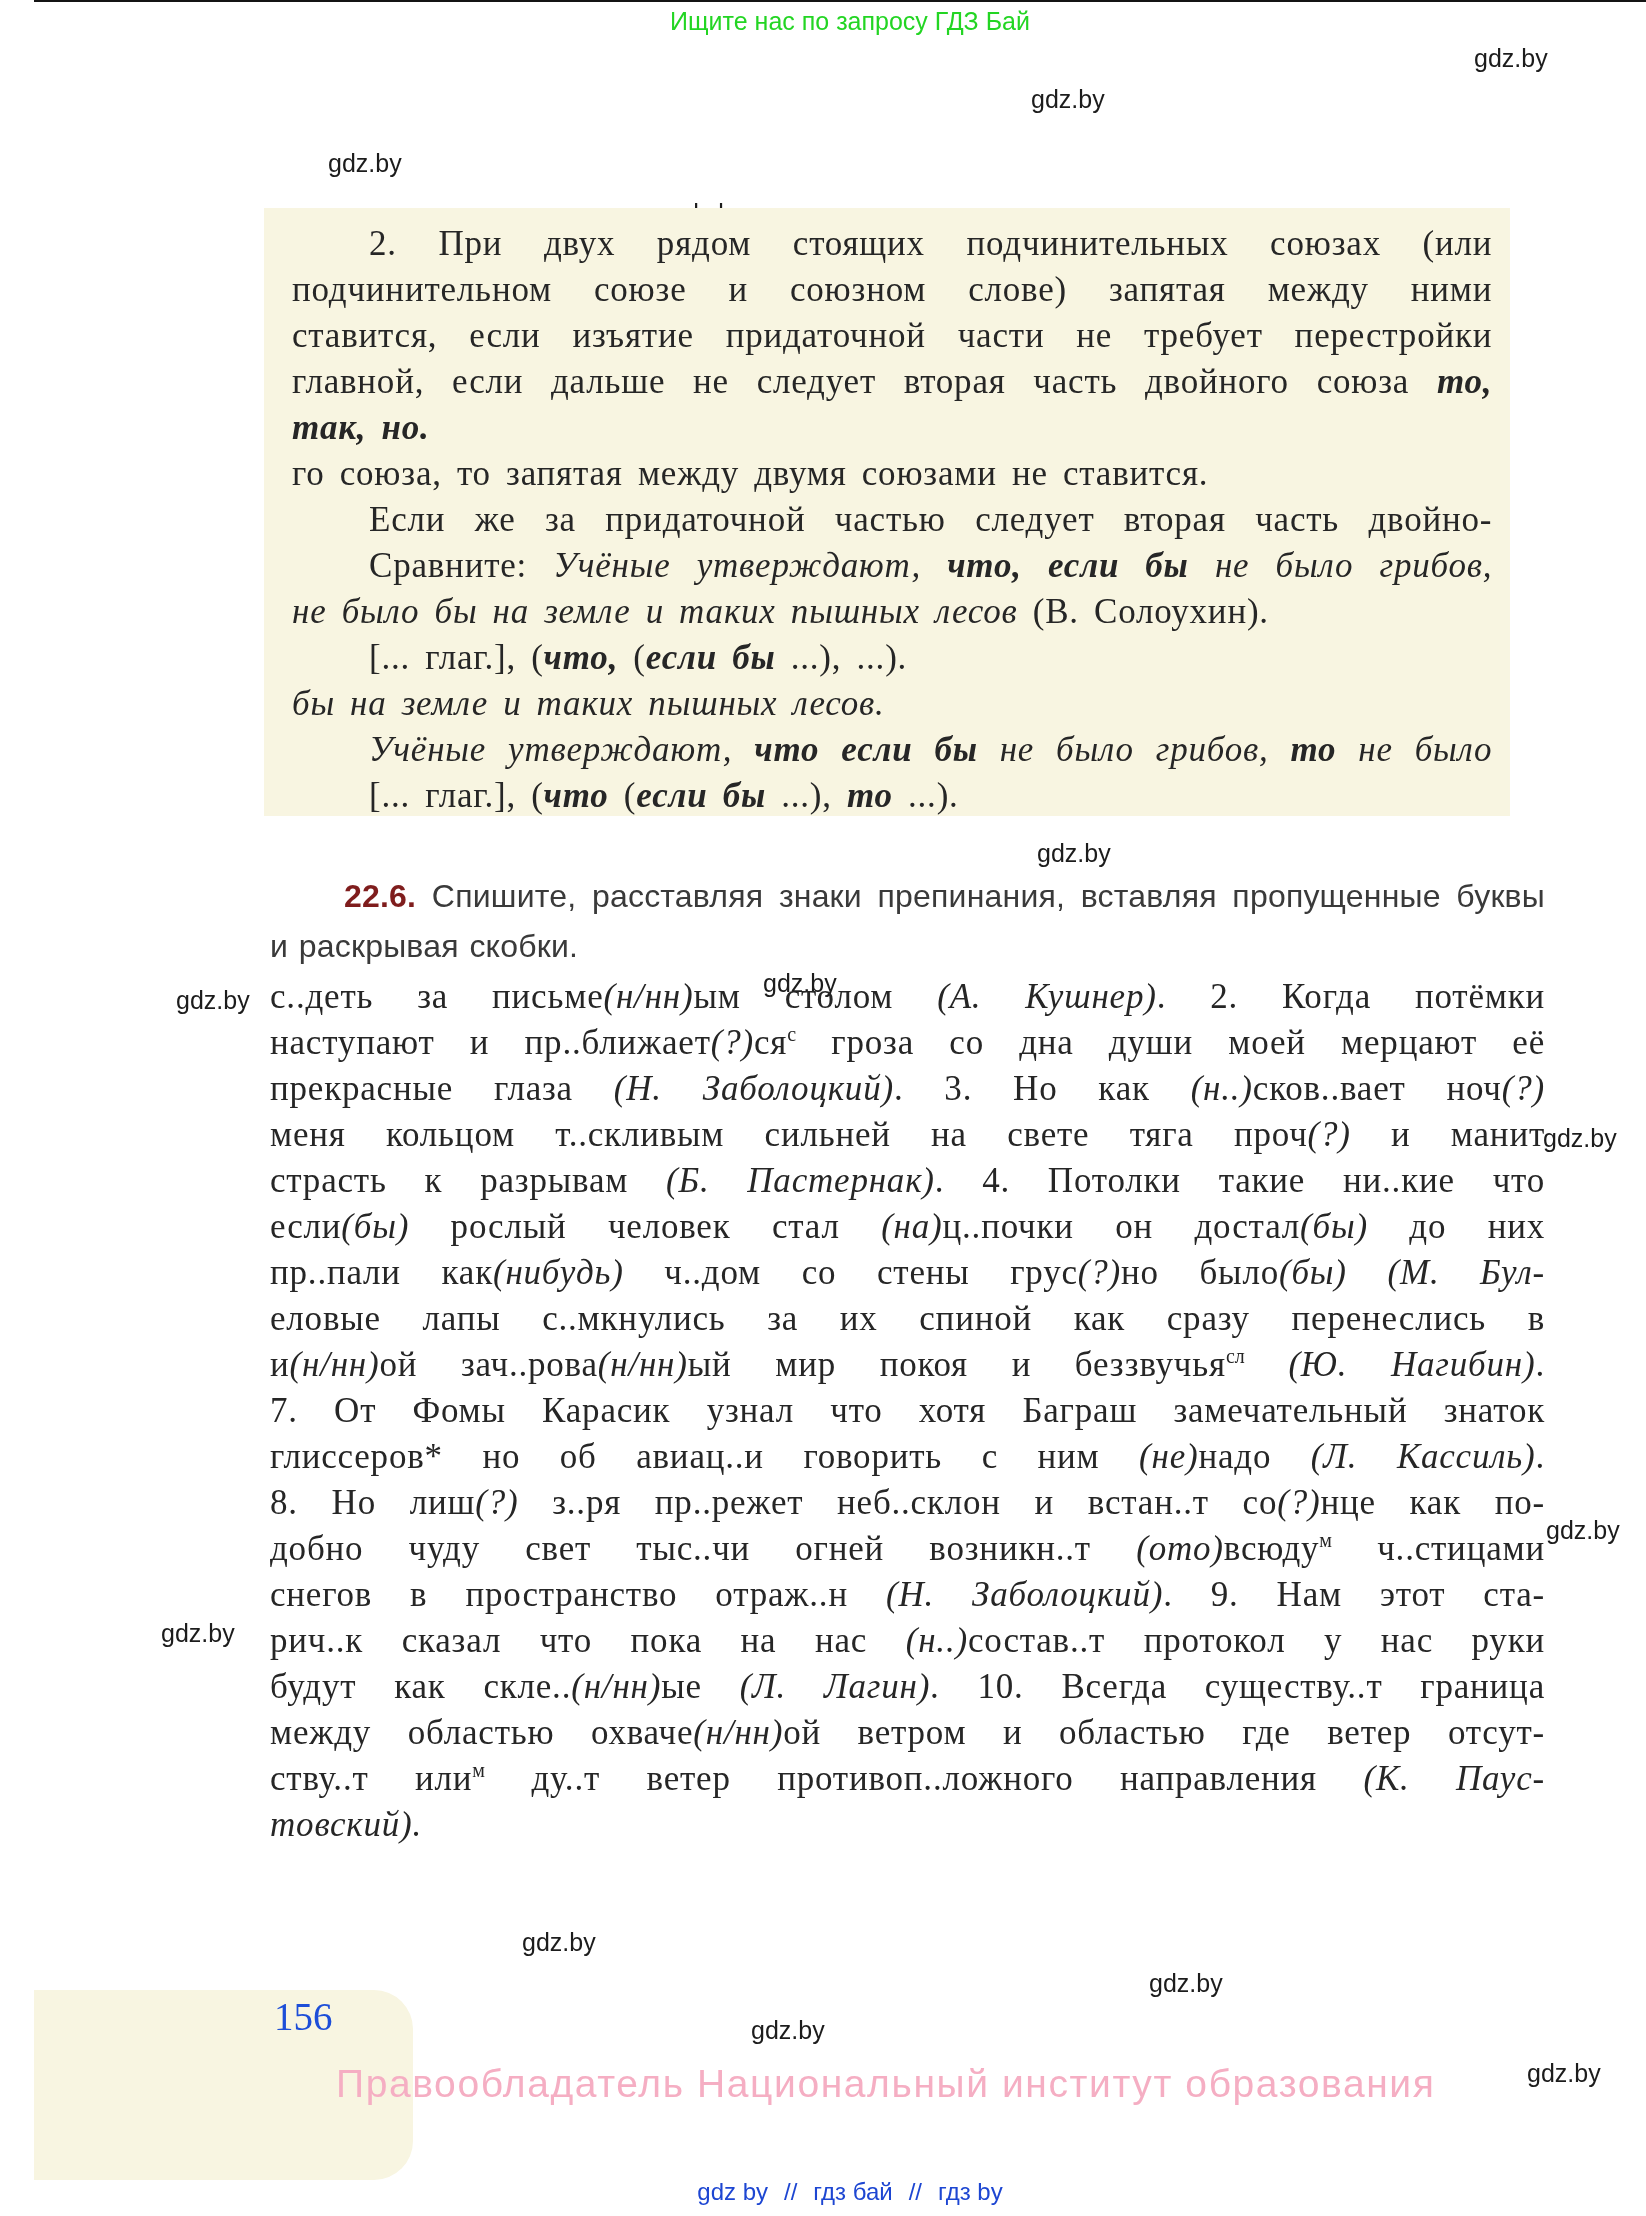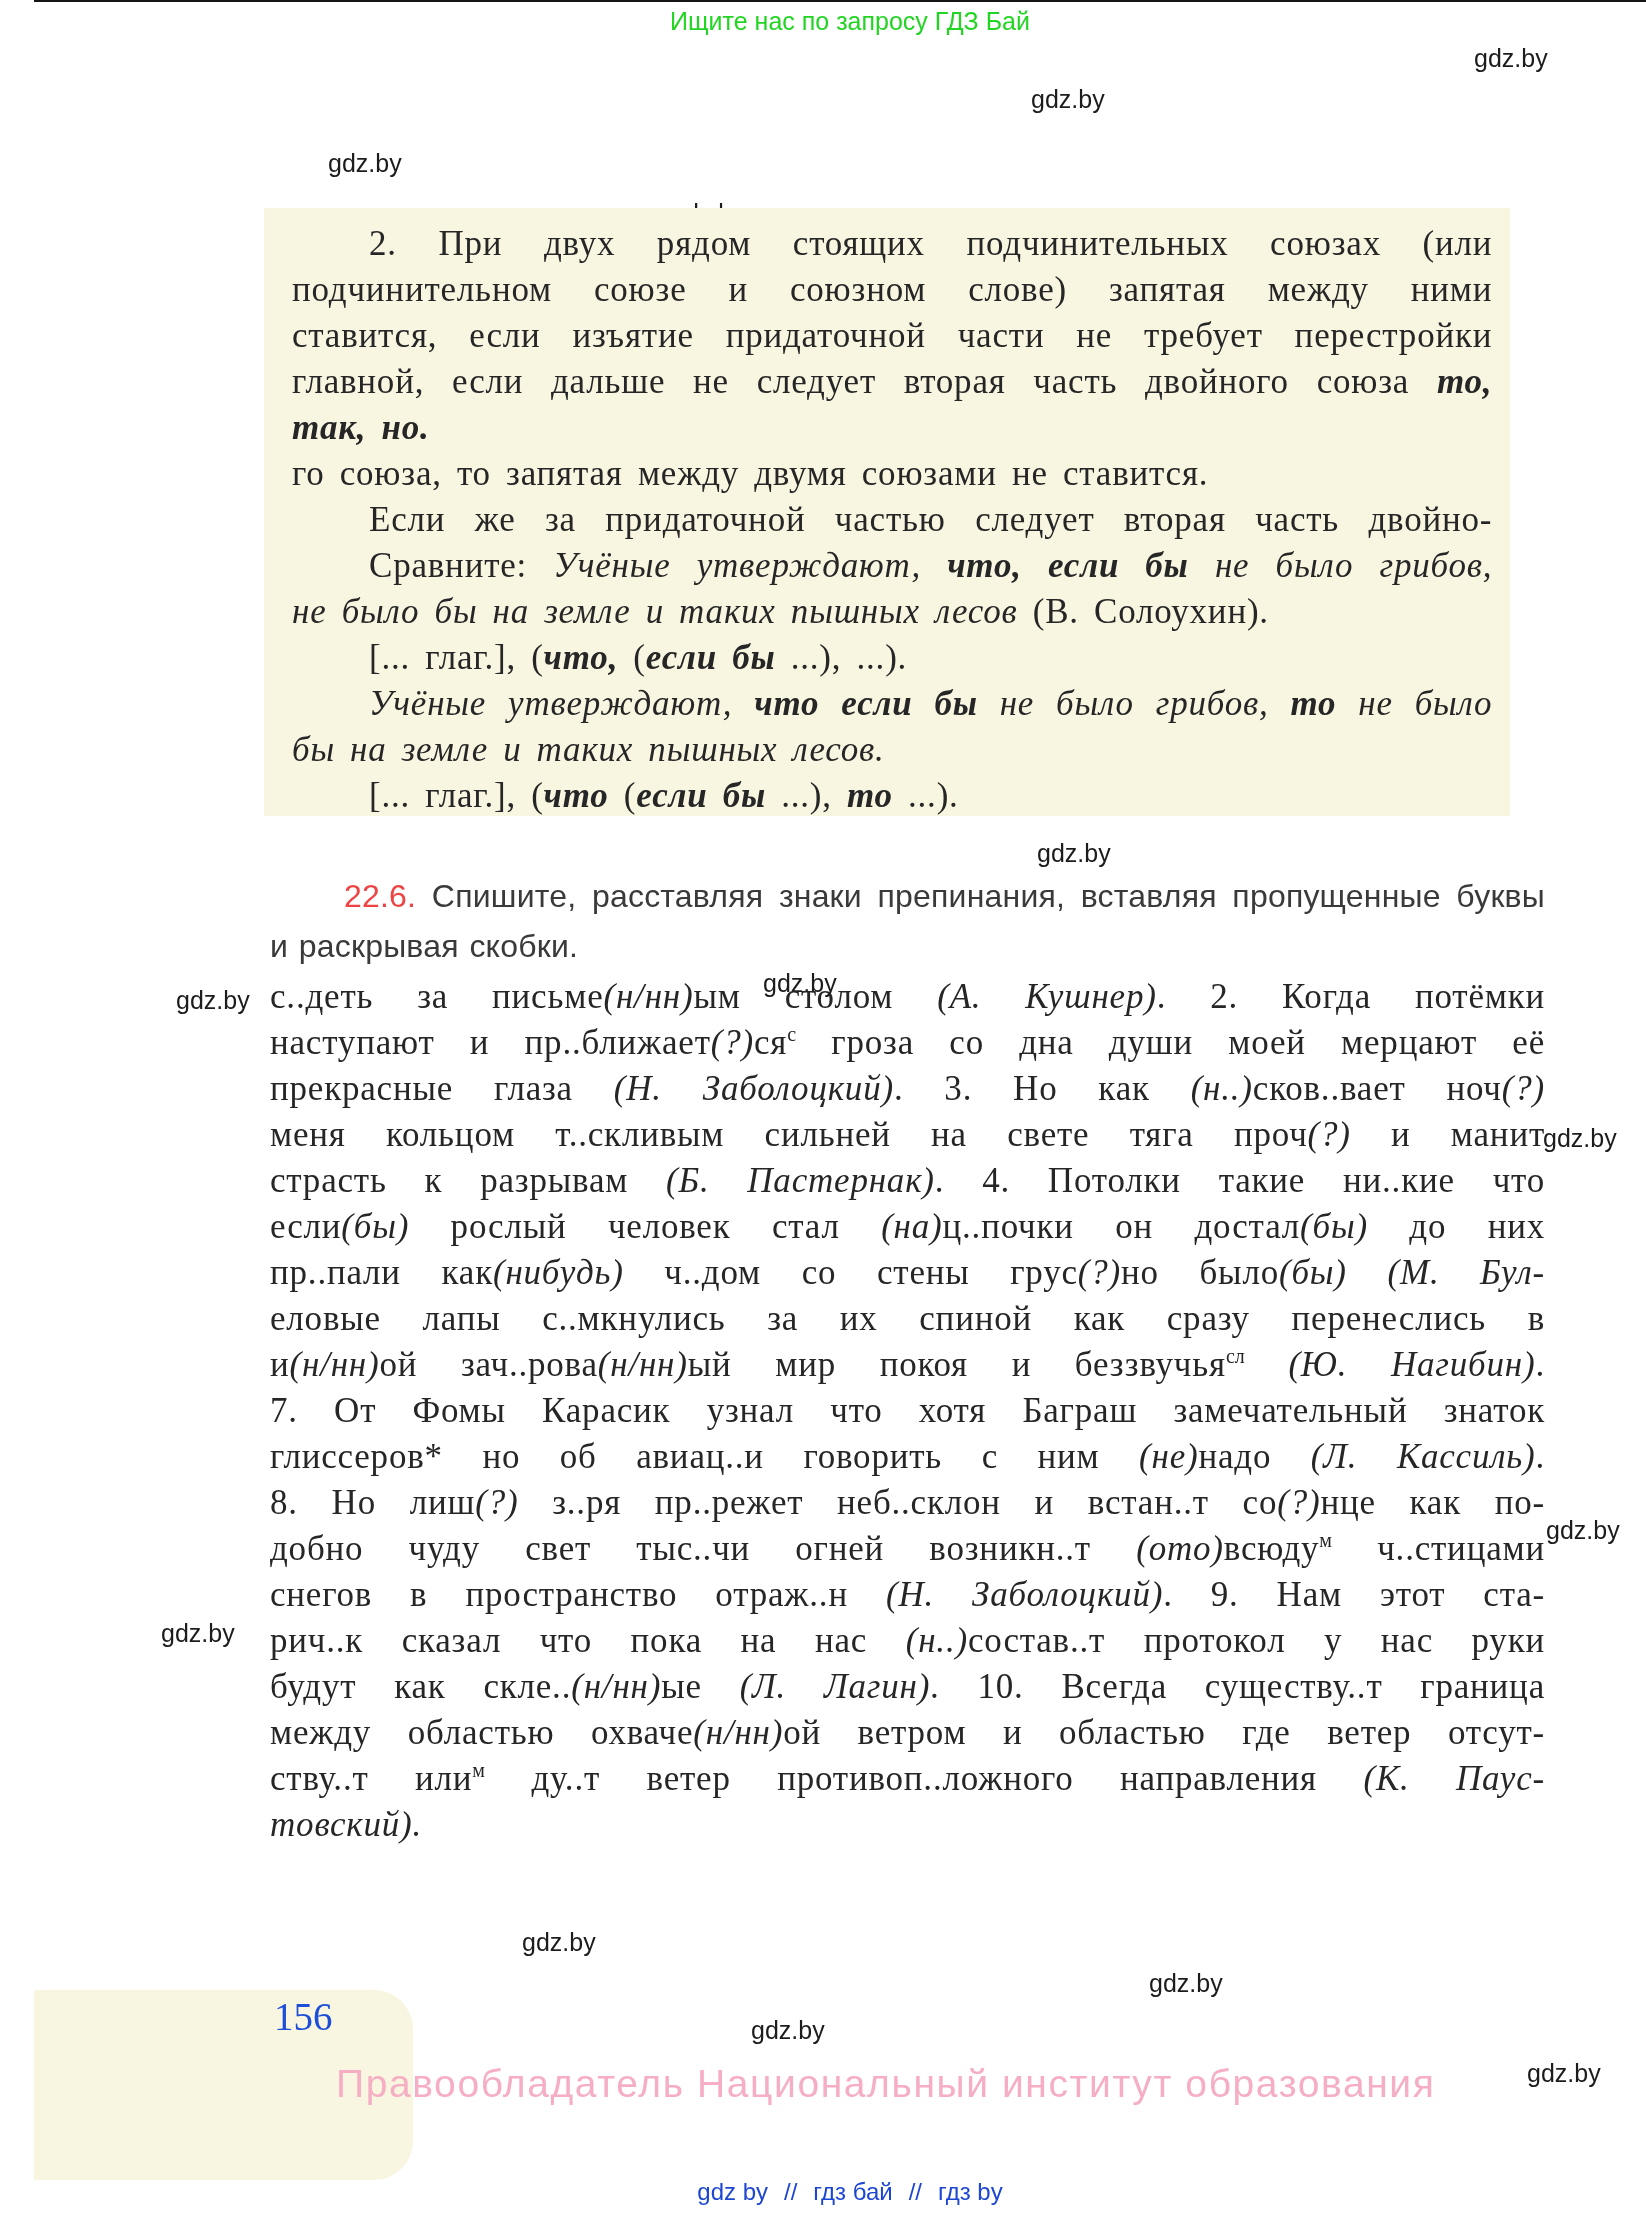--- a/index.html
+++ b/index.html
@@ -45,21 +45,21 @@
   .rule-box .line { line-height:46px; }
 
   
   .instruction { position:absolute; left:236px; top:869px; width:1275px; }
   .instruction .line {
     font-family:"Liberation Sans", sans-serif;
     font-size:32px; color:#3a3a3a; line-height:50px;
     letter-spacing:0.2px; word-spacing:1.6px;
   }
   .instruction .line.ind { text-indent:74px; }
-  .n { color:#ef4444; font-weight:normal; }
+  .n { color:#7f1d1d; font-weight:bold; }
 
   
   .exercise { position:absolute; left:236px; top:972px; width:1275px; }
   .exercise .line { line-height:46px; }
   .exercise .line.ind { text-indent:81px; }
 
   
   .bottom-box {
     position:absolute; left:0; top:1988px; width:379px; height:190px;
     background:#f8f5e1; border-radius:0 39px 39px 0;
@@ -116,22 +116,22 @@
         <div class="line j ind"><span class="r">2. При двух рядом стоящих подчинительных союзах (или</span></div>
         <div class="line j"><span class="r">подчинительном союзе и союзном слове) запятая между ними</span></div>
         <div class="line j"><span class="r">ставится, если изъятие придаточной части не требует перестройки</span></div>
         <div class="line j"><span class="r">главной, если дальше не следует вторая часть двойного союза </span><span class="bi">то,</span></div>
         <div class="line"><span class="bi">так, но.</span></div>
         <div class="line"><span class="r">го союза, то запятая между двумя союзами не ставится.</span></div>
         <div class="line j ind"><span class="r">Если же за придаточной частью следует вторая часть двойно-</span></div>
         <div class="line j ind"><span class="r">Сравните: </span><span class="i">Учёные утверждают, </span><span class="bi">что, если бы </span><span class="i">не было грибов,</span></div>
         <div class="line"><span class="i">не было бы на земле и таких пышных лесов </span><span class="r">(В. Солоухин).</span></div>
         <div class="line ind"><span class="r">[... глаг.], (</span><span class="bi">что,</span><span class="r"> (</span><span class="bi">если бы</span><span class="r"> ...), ...).</span></div>
+        <div class="line"><span class="i">бы на земле и таких пышных лесов.</span></div>
         <div class="line j ind"><span class="i">Учёные утверждают, </span><span class="bi">что если бы </span><span class="i">не было грибов, </span><span class="bi">то </span><span class="i">не было</span></div>
-        <div class="line"><span class="i">бы на земле и таких пышных лесов.</span></div>
         <div class="line ind"><span class="r">[... глаг.], (</span><span class="bi">что</span><span class="r"> (</span><span class="bi">если бы</span><span class="r"> ...), </span><span class="bi">то</span><span class="r"> ...).</span></div>
       </div>
   </div>
 
   <div class="instruction">
     <div>
         <div class="line j ind"><span class="n">22.6. </span><span class="s">Спишите, расставляя знаки препинания, вставляя пропущенные буквы</span></div>
         <div class="line"><span class="s">и раскрывая скобки.</span></div>
       </div>
   </div>

